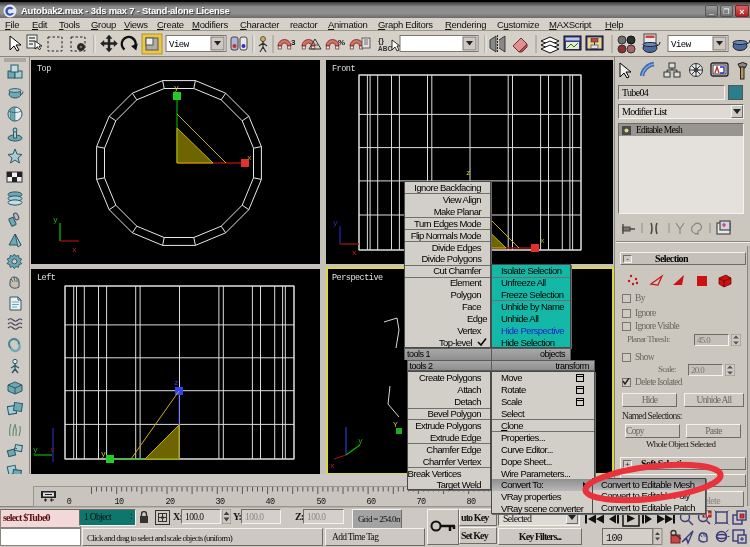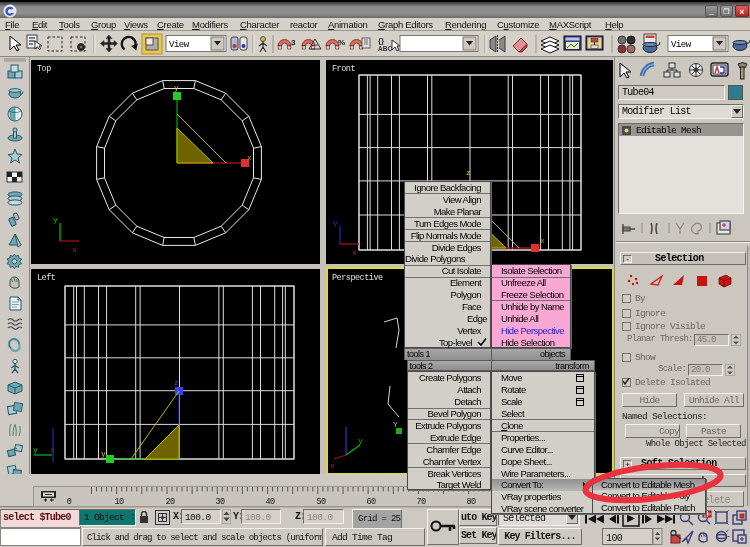--- a/index.html
+++ b/index.html
@@ -1,26 +1,27 @@
 <!DOCTYPE html>
 <html><head><meta charset="utf-8"><style>
 *{margin:0;padding:0;box-sizing:border-box}
 body{width:750px;height:547px;position:relative;overflow:hidden;font-family:"Liberation Sans",sans-serif;background:#cdc9c2}
 .abs{position:absolute}
 span.abs,div.abs{white-space:nowrap}
-.mono{font-family:Liberation Mono, monospace}
+.mono{font-family:Liberation Serif, serif}
 .raised{border-top:1px solid #f4f2ee;border-left:1px solid #f4f2ee;border-right:1px solid #6f6c66;border-bottom:1px solid #6f6c66;background:#cdc9c2}
 .sunk{border-top:1px solid #6f6c66;border-left:1px solid #6f6c66;border-right:1px solid #f4f2ee;border-bottom:1px solid #f4f2ee}
 .menuitem{position:absolute;font-size:9.5px;letter-spacing:-0.55px;color:#000;white-space:nowrap}
 </style></head><body>
 <div class="abs" style="left:0;top:0;width:750px;height:18px;background:linear-gradient(#383838,#8a8a8a 30%,#909090 70%,#6a6a6a);border-top:2px solid #000">
  <svg class="abs" style="left:3px;top:2px" width="14" height="14">
       <circle cx="7" cy="7" r="6.5" fill="#e8e8f0"></circle>
       <path d="M10.5 4.5 A4.5 4.5 0 1 0 11 9 L8.5 9 A2.2 2.2 0 1 1 8.2 5.5 Z" fill="#3355bb"></path>
     </svg>
+ <span class="abs" style="left:21px;top:3px;font-size:9.5px;font-weight:bold;color:#fff;letter-spacing:-0.25px;text-shadow:1px 1px 0 #404040">Autobak2.max - 3ds max 7  - Stand-alone License</span>
  <span class="abs" style="left:705px;top:3px;width:13px;height:12px;background:linear-gradient(#9a9a9a,#707070);border:1px solid #555;border-radius:2px;color:#fff;font-size:8px;text-align:center;line-height:9px">_</span>
  <span class="abs" style="left:720px;top:3px;width:13px;height:12px;background:linear-gradient(#9a9a9a,#707070);border:1px solid #555;border-radius:2px;color:#fff;font-size:7px;text-align:center;line-height:11px">❐</span>
  <span class="abs" style="left:735px;top:3px;width:14px;height:12px;background:linear-gradient(#e06060,#b02020);border:1px solid #802020;border-radius:2px;color:#fff;font-size:9px;font-weight:bold;text-align:center;line-height:12px">×</span>
 </div>
 <div class="abs" style="left:0;top:18px;width:750px;height:13px;background:#d5d1c9;border-bottom:1px solid #9a968e">
     <span class="abs" style="left:5px;top:1px;font-size:9.5px;letter-spacing:-0.3px;color:#111"><span style="text-decoration:underline">F</span>ile</span>
     <span class="abs" style="left:32px;top:1px;font-size:9.5px;letter-spacing:-0.3px;color:#111"><span style="text-decoration:underline">E</span>dit</span>
     <span class="abs" style="left:59px;top:1px;font-size:9.5px;letter-spacing:-0.3px;color:#111"><span style="text-decoration:underline">T</span>ools</span>
     <span class="abs" style="left:91px;top:1px;font-size:9.5px;letter-spacing:-0.3px;color:#111"><span style="text-decoration:underline">G</span>roup</span>
     <span class="abs" style="left:124px;top:1px;font-size:9.5px;letter-spacing:-0.3px;color:#111"><span style="text-decoration:underline">V</span>iews</span>
@@ -511,21 +512,21 @@
     <path d="M2 4.5 L5 1.5 L8 4.5 Z M2 7.5 L8 7.5 L5 10.5 Z" fill="#555"></path>
   </svg>
 <svg class="abs" style="left:622px;top:378px" width="9" height="9">
     <rect x="0.5" y="0.5" width="8" height="8" fill="#cfcbc4" stroke="#7a766e"></rect>
     <path d="M1 3 L3 6 L7 0" stroke="#222" stroke-width="1.4" fill="none"></path>
   </svg>
 <span class="abs mono" style="left:635px;top:377px;font-size:9.5px;letter-spacing:-0.7px;color:#6a675f">Delete Isolated</span>
 <div class="abs raised mono" style="left:622px;top:393px;width:55px;height:14px;font-size:9.5px;letter-spacing:-0.7px;color:#6a675f;text-align:center;padding-top:1px">Hide</div>
 <div class="abs raised mono" style="left:684px;top:393px;width:60px;height:14px;font-size:9.5px;letter-spacing:-0.7px;color:#6a675f;text-align:center;padding-top:1px">Unhide All</div>
 <span class="abs mono" style="left:622px;top:411px;font-size:9.5px;letter-spacing:-0.7px;color:#222">Named Selections:</span>
-<div class="abs raised mono" style="left:625px;top:424px;width:55px;height:14px;font-size:9.5px;letter-spacing:-0.7px;color:#6a675f;text-align:right;padding-top:1px">Copy</div>
+<div class="abs raised mono" style="left:625px;top:424px;width:55px;height:14px;font-size:9.5px;letter-spacing:-0.7px;color:#6a675f;text-align:left;padding-top:1px">Copy</div>
 <div class="abs raised mono" style="left:686px;top:424px;width:55px;height:14px;font-size:9.5px;letter-spacing:-0.7px;color:#6a675f;text-align:center;padding-top:1px">Paste</div>
 <span class="abs mono" style="left:646px;top:439px;font-size:9px;letter-spacing:-0.65px;color:#222">Whole Object Selected</span>
 <div class="abs raised mono" style="left:620px;top:457px;width:126px;height:13px;background:#c5c1ba"></div>
 <div class="abs sunk" style="left:623px;top:459.5px;width:9px;height:8px;background:#cfcbc4;font-size:8px;line-height:7px;text-align:center;color:#222">+</div>
 <span class="abs mono" style="left:641px;top:458px;font-size:10px;font-weight:bold;letter-spacing:-0.6px;color:#000">Soft Selection</span>
 <div class="abs raised mono" style="left:620px;top:474px;width:126px;height:13px;background:#c5c1ba"></div>
 <span class="abs mono" style="left:700px;top:475px;font-size:10px;font-weight:bold;color:#000">±</span>
 <div class="abs raised mono" style="left:660px;top:491px;width:84px;height:16px;font-size:10px;letter-spacing:-0.7px;color:#8a877f;padding:3px 0 0 37px;overflow:hidden">Delete</div>
 <div class="abs" style="left:747px;top:246px;width:1px;height:260px;background:#8a867e"></div>
 <div class="abs" style="left:748px;top:246px;width:2px;height:260px;background:#c0bcb5"></div>
@@ -764,59 +765,59 @@
       </g>
 </g>
 </svg>
 <div class="abs" style="left:404px;top:181.00000000000003px;width:87px;height:166.6px;background:#d2cfc9;border:1px solid #4a4a4a;box-shadow:1px 1px 0 #6a6a6a">
     <div class="menuitem" style="left:0;top:0.0px;width:85px;height:11.9px;text-align:right;line-height:11.9px;padding-right:9px">Ignore Backfacing</div>
     <div class="menuitem" style="left:0;top:11.9px;width:85px;height:11.9px;text-align:right;line-height:11.9px;padding-right:9px">View Align</div>
     <div class="menuitem" style="left:0;top:23.8px;width:85px;height:11.9px;text-align:right;line-height:11.9px;padding-right:9px">Make Planar</div>
     <div class="menuitem" style="left:0;top:35.7px;width:85px;height:11.9px;text-align:right;line-height:11.9px;padding-right:9px">Turn Edges Mode</div>
     <div class="menuitem" style="left:0;top:47.6px;width:85px;height:11.9px;text-align:right;line-height:11.9px;padding-right:9px">Flip Normals Mode</div>
     <div class="menuitem" style="left:0;top:59.5px;width:85px;height:11.9px;text-align:right;line-height:11.9px;padding-right:9px">Divide Edges</div>
-    <div class="menuitem" style="left:0;top:71.4px;width:101px;height:11.9px;text-align:left;line-height:11.9px;padding-right:8px">Divide Polygons</div>
-    <div class="menuitem" style="left:0;top:83.3px;width:85px;height:11.9px;text-align:right;line-height:11.9px;padding-right:9px">Cut Isolate</div>
+    <div class="menuitem" style="left:0;top:71.4px;width:101px;height:11.9px;text-align:center;line-height:11.9px;padding-right:8px">Divide Polygons</div>
+    <div class="menuitem" style="left:0;top:83.3px;width:85px;height:11.9px;text-align:right;line-height:11.9px;padding-right:9px">Cut Chamfer</div>
     <div class="menuitem" style="left:0;top:95.2px;width:85px;height:11.9px;text-align:right;line-height:11.9px;padding-right:9px">Element</div>
     <div class="menuitem" style="left:0;top:107.1px;width:85px;height:11.9px;text-align:right;line-height:11.9px;padding-right:9px">Polygon</div>
     <div class="menuitem" style="left:0;top:119.0px;width:85px;height:11.9px;text-align:right;line-height:11.9px;padding-right:9px">Face</div>
     <div class="menuitem" style="left:0;top:130.9px;width:85px;height:11.9px;text-align:right;line-height:11.9px;padding-right:3px">Edge</div>
     <div class="menuitem" style="left:0;top:142.8px;width:85px;height:11.9px;text-align:right;line-height:11.9px;padding-right:9px">Vertex</div>
     <div class="menuitem" style="left:0;top:154.7px;width:85px;height:11.9px;text-align:right;line-height:11.9px;padding-right:18px">Top-level</div>
     <div class="abs" style="left:0;top:11.4px;width:85px;height:1px;background:#6f6f6f"></div>
     <div class="abs" style="left:0;top:35.2px;width:85px;height:1px;background:#6f6f6f"></div>
     <div class="abs" style="left:0;top:47.1px;width:85px;height:1px;background:#6f6f6f"></div>
     <div class="abs" style="left:0;top:59.0px;width:85px;height:1px;background:#6f6f6f"></div>
     <div class="abs" style="left:0;top:82.8px;width:85px;height:1px;background:#6f6f6f"></div>
     <div class="abs" style="left:0;top:94.7px;width:85px;height:1px;background:#6f6f6f"></div>
   </div>
 <svg class="abs" style="left:477px;top:337.7px" width="10" height="9">
     <path d="M1 4 L4 7 L9 0.5" stroke="#000" stroke-width="1.5" fill="none"></path>
   </svg>
-<div class="abs" style="left:491px;top:264.3px;width:80px;height:83.3px;background:#f9a8d4;border:1px solid #4a4a4a;box-shadow:1px 1px 0 #6a6a6a">
+<div class="abs" style="left:491px;top:264.3px;width:80px;height:83.3px;background:#14b8a6;border:1px solid #4a4a4a;box-shadow:1px 1px 0 #6a6a6a">
     <div class="menuitem" style="left:0;top:0.0px;width:78px;height:11.9px;line-height:11.9px;padding-left:9px">Isolate Selection</div>
     <div class="menuitem" style="left:0;top:11.9px;width:78px;height:11.9px;line-height:11.9px;padding-left:9px">Unfreeze All</div>
     <div class="menuitem" style="left:0;top:23.8px;width:78px;height:11.9px;line-height:11.9px;padding-left:9px">Freeze Selection</div>
     <div class="menuitem" style="left:0;top:35.7px;width:78px;height:11.9px;line-height:11.9px;padding-left:9px">Unhide by Name</div>
     <div class="menuitem" style="left:0;top:47.6px;width:78px;height:11.9px;line-height:11.9px;padding-left:9px">Unhide All</div>
     <div class="menuitem" style="left:0;top:59.5px;width:78px;height:11.9px;line-height:11.9px;color:#2222cc;padding-left:9px">Hide Perspective</div>
     <div class="menuitem" style="left:0;top:71.4px;width:78px;height:11.9px;line-height:11.9px;padding-left:9px">Hide Selection</div>
     <div class="abs" style="left:0;top:11.4px;width:78px;height:1px;background:#6f6f6f"></div>
     <div class="abs" style="left:0;top:35.2px;width:78px;height:1px;background:#6f6f6f"></div>
   </div>
 <div class="abs" style="left:406.5px;top:371.4px;width:84.5px;height:119.0px;background:#d2cfc9;border:1px solid #4a4a4a;box-shadow:1px 1px 0 #6a6a6a">
     <div class="menuitem" style="left:0;top:0.0px;width:82.5px;height:11.9px;text-align:right;line-height:11.9px;padding-right:9px">Create Polygons</div>
     <div class="menuitem" style="left:0;top:11.9px;width:82.5px;height:11.9px;text-align:right;line-height:11.9px;padding-right:9px">Attach</div>
     <div class="menuitem" style="left:0;top:23.8px;width:82.5px;height:11.9px;text-align:right;line-height:11.9px;padding-right:9px">Detach</div>
     <div class="menuitem" style="left:0;top:35.7px;width:82.5px;height:11.9px;text-align:right;line-height:11.9px;padding-right:9px">Bevel Polygon</div>
     <div class="menuitem" style="left:0;top:47.6px;width:82.5px;height:11.9px;text-align:right;line-height:11.9px;padding-right:9px">Extrude Polygons</div>
     <div class="menuitem" style="left:0;top:59.5px;width:82.5px;height:11.9px;text-align:right;line-height:11.9px;padding-right:9px">Extrude Edge</div>
     <div class="menuitem" style="left:0;top:71.4px;width:82.5px;height:11.9px;text-align:right;line-height:11.9px;padding-right:9px">Chamfer Edge</div>
     <div class="menuitem" style="left:0;top:83.3px;width:82.5px;height:11.9px;text-align:right;line-height:11.9px;padding-right:9px">Chamfer Vertex</div>
-    <div class="menuitem" style="left:0;top:95.2px;width:82.5px;height:11.9px;text-align:right;line-height:11.9px;padding-right:9px">Break Vertices</div>
+    <div class="menuitem" style="left:0;top:95.2px;width:82.5px;height:11.9px;text-align:left;line-height:11.9px;padding-right:9px">Break Vertices</div>
     <div class="menuitem" style="left:0;top:107.1px;width:82.5px;height:11.9px;text-align:right;line-height:11.9px;padding-right:9px">Target Weld</div>
     <div class="abs" style="left:0;top:35.2px;width:82.5px;height:1px;background:#6f6f6f"></div>
     <div class="abs" style="left:0;top:47.1px;width:82.5px;height:1px;background:#6f6f6f"></div>
     <div class="abs" style="left:0;top:70.9px;width:82.5px;height:1px;background:#6f6f6f"></div>
     <div class="abs" style="left:0;top:94.7px;width:82.5px;height:1px;background:#6f6f6f"></div>
   </div>
 <div class="abs" style="left:491px;top:371.4px;width:104px;height:142.8px;background:#d2cfc9;border:1px solid #4a4a4a;box-shadow:1px 1px 0 #6a6a6a">
     <div class="menuitem" style="left:0;top:0.0px;width:102px;height:11.9px;line-height:11.9px;padding-left:9px">Move</div>
     <div class="menuitem" style="left:0;top:11.9px;width:102px;height:11.9px;line-height:11.9px;padding-left:9px">Rotate</div>
     <div class="menuitem" style="left:0;top:23.8px;width:102px;height:11.9px;line-height:11.9px;padding-left:9px">Scale</div>

